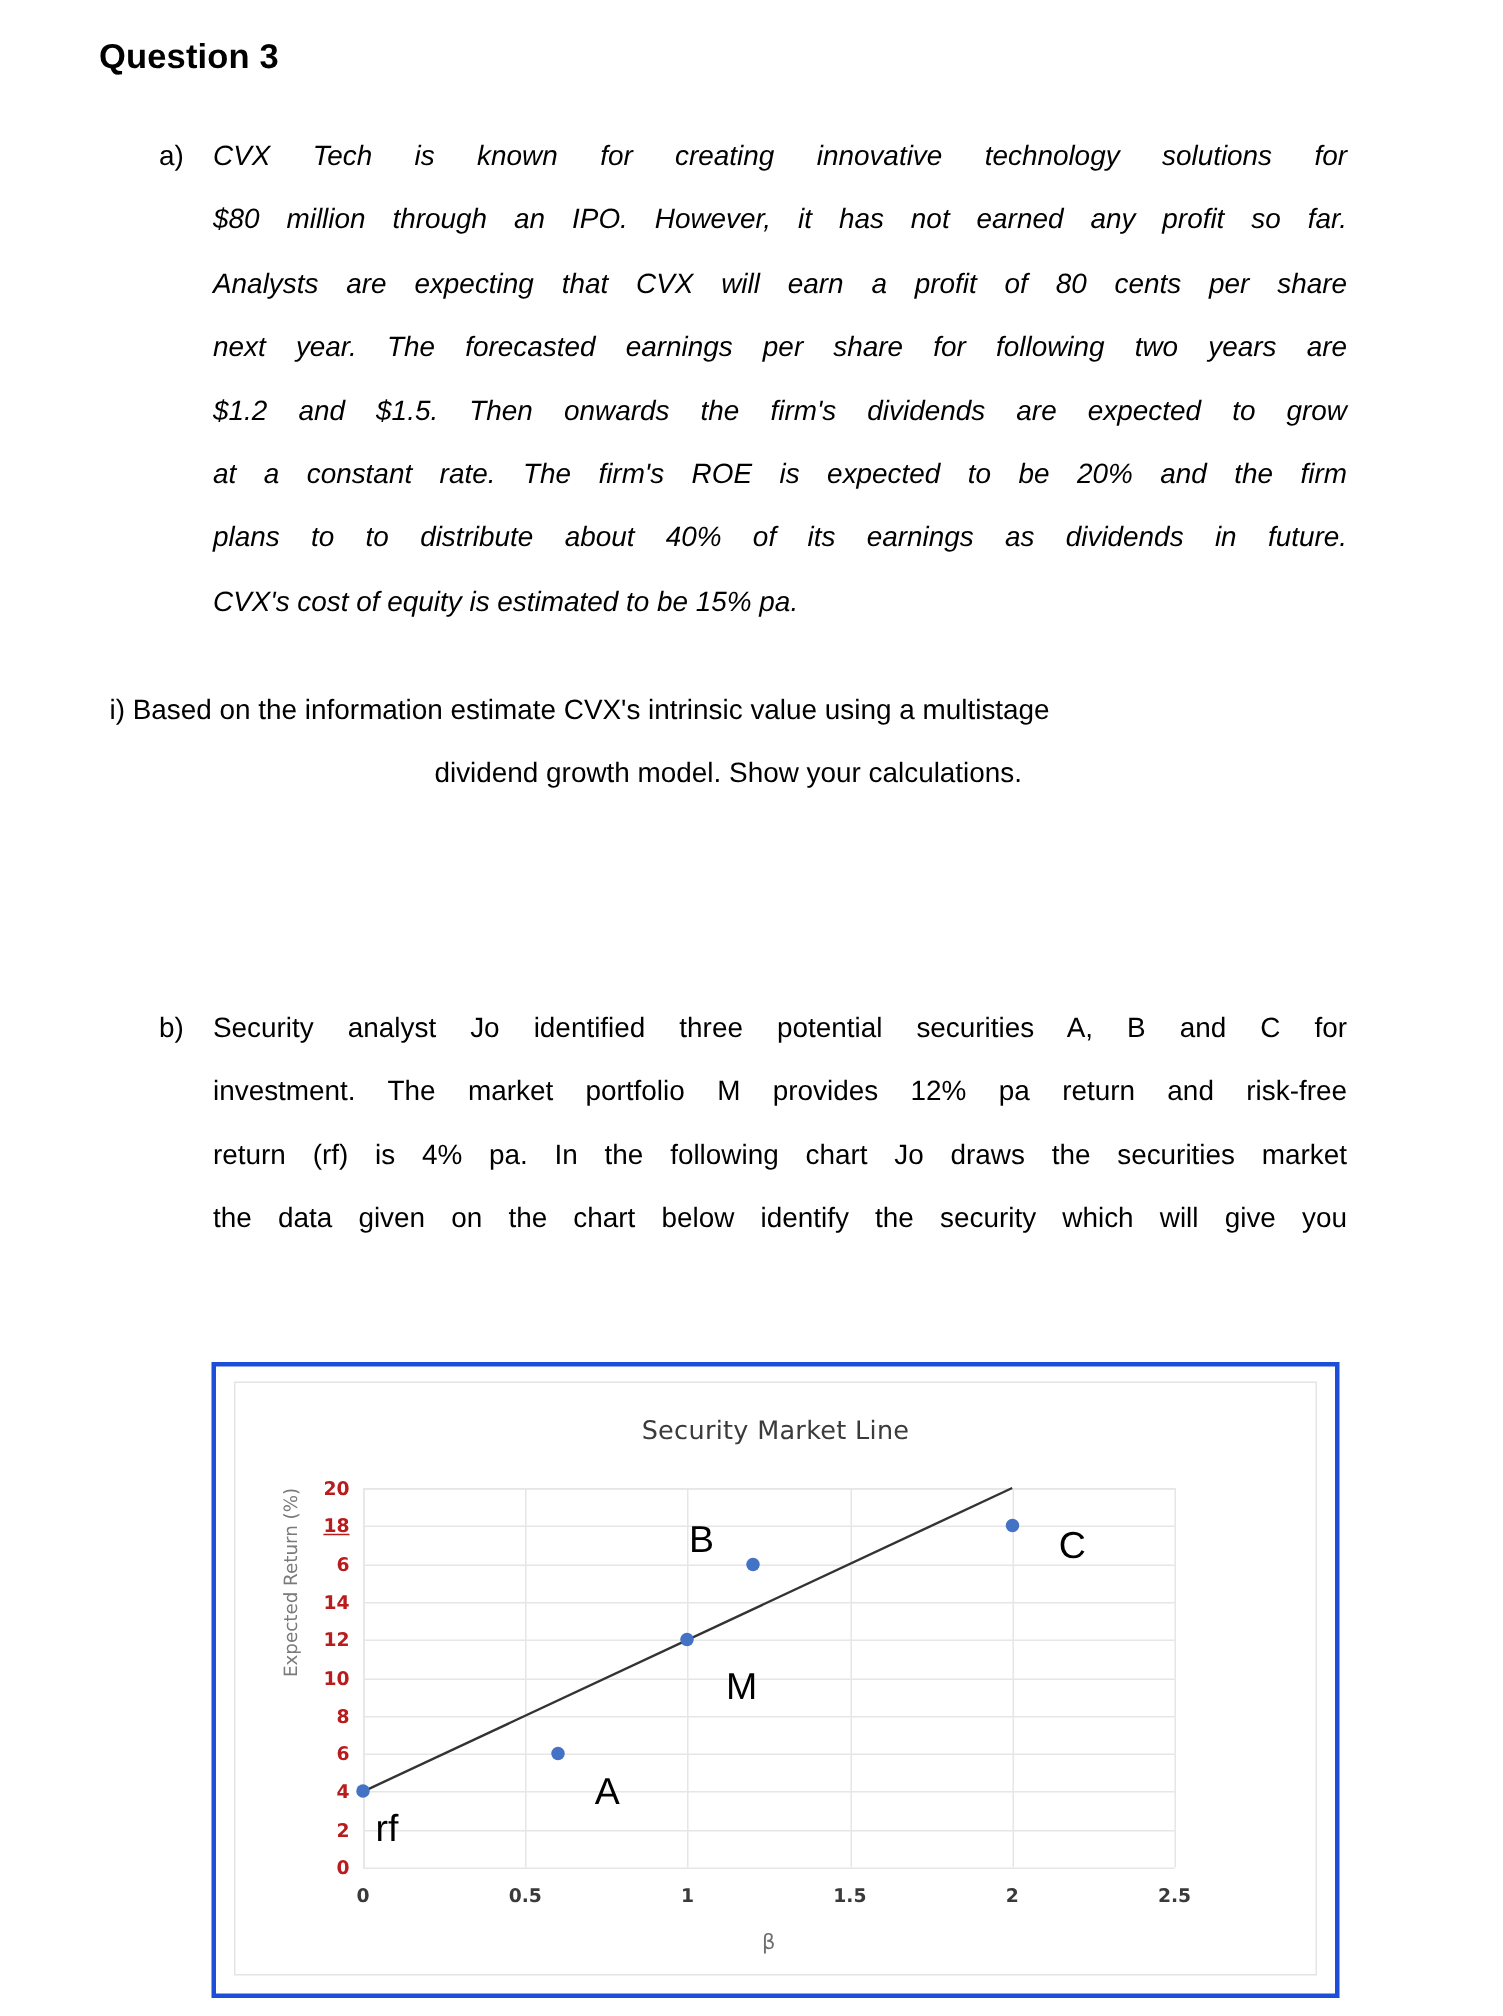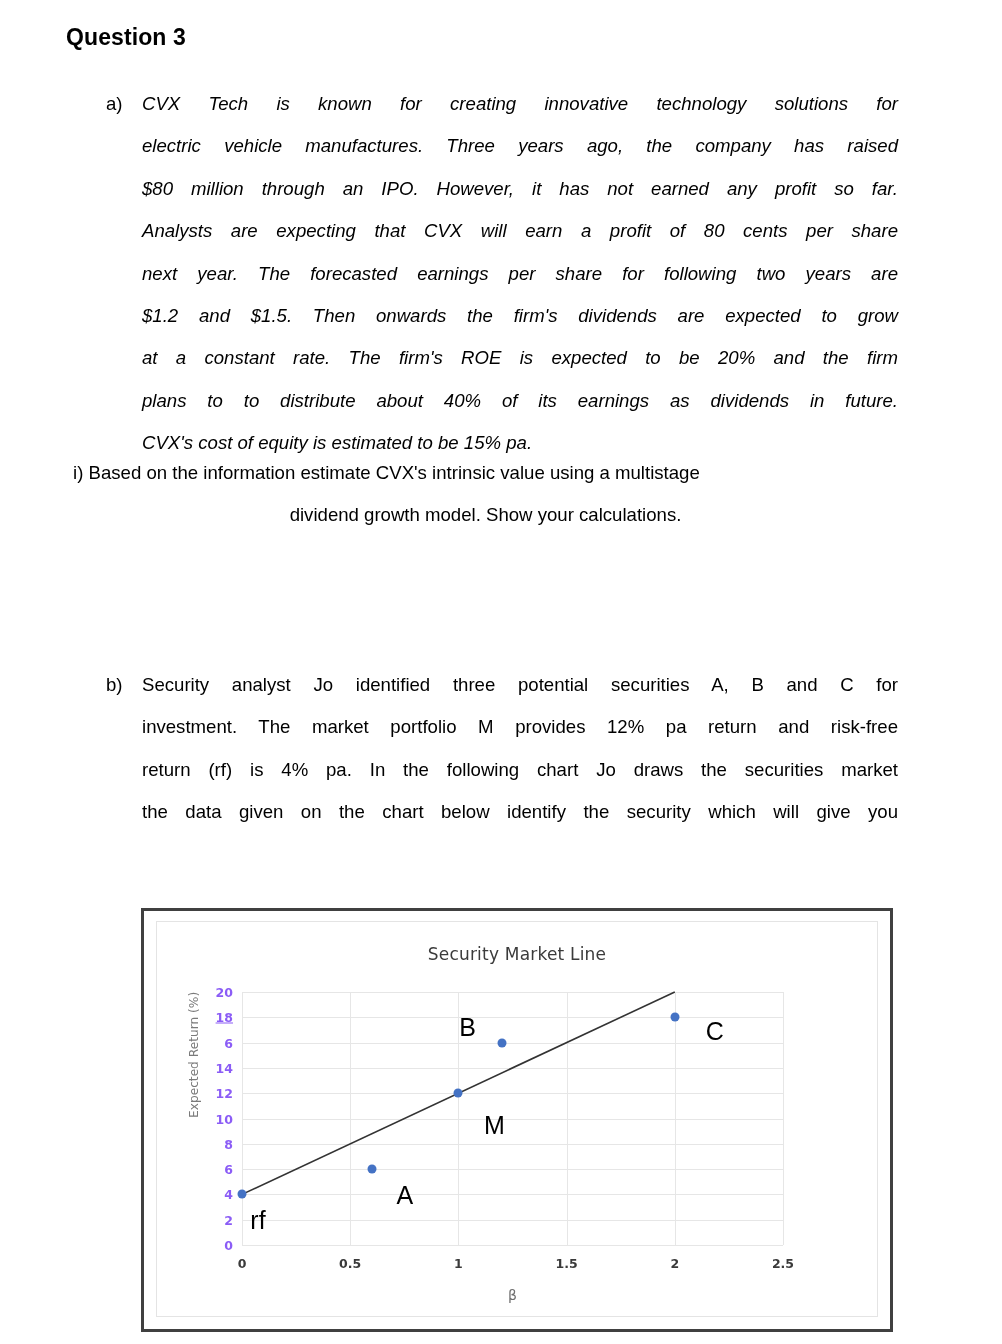--- a/index.html
+++ b/index.html
@@ -100,21 +100,21 @@
     text-align-last: left;
   }
 
   
   #chart-frame {
     position: absolute;
     left: 141px;
     top: 908px;
     width: 752px;
     height: 424px;
-    border: 3px solid #404040;
+    border: 3px solid #1d4ed8;
     background: #fff;
     box-sizing: border-box;
   }
   #chart-inner {
     position: absolute;
     left: 12px;
     top: 10px;
     right: 12px;
     bottom: 12px;
     border: 1px solid #e4e4e4;
@@ -163,21 +163,21 @@
     width: 1px;
     background: #e6e6e6;
   }
   .ytick {
     position: absolute;
     right: 100%;
     margin-right: 9px;
     transform: translateY(-50%);
     font-size: 12.5px;
     font-weight: bold;
-    color: #8b5cf6;
+    color: #b91c1c;
     font-family: "DejaVu Sans", sans-serif;
     white-space: nowrap;
   }
   .xtick {
     position: absolute;
     top: 100%;
     margin-top: 11px;
     transform: translateX(-50%);
     font-size: 12.5px;
     font-weight: bold;
@@ -232,21 +232,20 @@
 <body>
 
 <div class="page">
 
   <div class="q-title">Question 3</div>
 
   <div class="para" id="para-a">
     <span class="marker">a)</span>
     <span class="ptext">
       <span class="jline">CVX Tech is known for creating innovative technology solutions for</span>
-      <span class="jline">electric vehicle manufactures. Three years ago, the company has raised</span>
       <span class="jline">$80 million through an IPO. However, it has not earned any profit so far.</span>
       <span class="jline">Analysts are expecting that CVX will earn a profit of 80 cents per share</span>
       <span class="jline">next year. The forecasted earnings per share for following two years are</span>
       <span class="jline">$1.2 and $1.5.  Then onwards the firm's dividends are expected to grow</span>
       <span class="jline">at a constant rate. The firm's ROE is expected to be 20% and the firm</span>
       <span class="jline">plans to to distribute about 40% of its earnings as dividends in future.</span>
       <span class="jline last">CVX's cost of equity is estimated to be 15% pa.</span>
     </span>
   </div>
 

